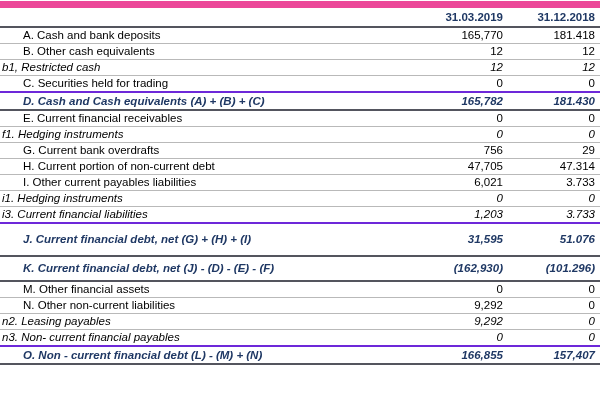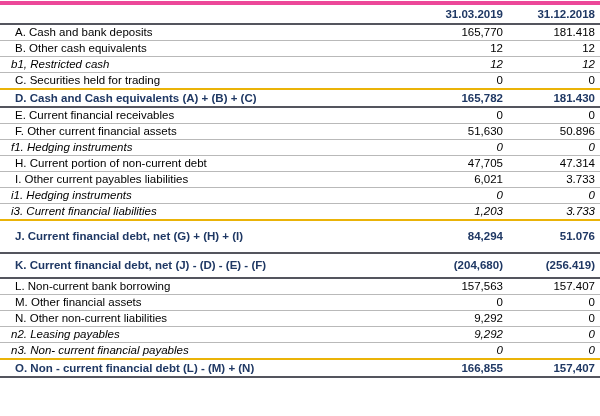--- a/index.html
+++ b/index.html
@@ -27,47 +27,47 @@
   table.fin th, table.fin td {
     font-size: 11.5px;
     line-height: 1.1;
     color: #000000;
     vertical-align: middle;
     padding: 0;
     height: 15px;
     white-space: nowrap;
     overflow: hidden;
   }
-  table.fin .label { text-align: left;  padding-left: 15px;  }
+  table.fin .label { text-align: left;  padding-left: 23px;  }
   table.fin .v     { text-align: right; padding-right: 5px; }
   table.fin .v.v2  { }
 
   
   tr.head th {
     height: 18px;
     font-weight: bold;
     color: #1f3864;
-    border-top: 4px solid #ec4899;
+    border-top: 7px solid #ec4899;
     border-bottom: 2px solid #54555e;
   }
 
   
   tr.row { border-top: 1px solid #b9b9b9; border-bottom: 1px solid #b9b9b9; }
 
   
   tr.sub td { font-style: italic; }
-  tr.sub td.label { padding-left: 11px; }
+  tr.sub td.label { padding-left: 2px; }
 
   
   tr.total td {
     font-weight: bold;
     color: #1f3864;
     height: 16px;
   }
-  tr.total { border-top: 2px solid #eab308; border-bottom: 2px solid #54555e; }
+  tr.total { border-top: 2px solid #6d28d9; border-bottom: 2px solid #54555e; font-style: italic; }
 
   
   tr.tall-j td { height: 31px; }
   tr.tall-k td { height: 23px; }
 </style>
 </head>
 <body>
 
 <div class="page">
   <table class="fin">
@@ -107,29 +107,29 @@
         <tr class="row total">
     <td class="label">D. Cash and Cash equivalents (A) + (B) + (C)</td>
     <td class="v v1">165,782</td>
     <td class="v v2">181.430</td>
   </tr>
         <tr class="row">
     <td class="label">E. Current financial receivables</td>
     <td class="v v1">0</td>
     <td class="v v2">0</td>
   </tr>
-        <tr class="row">
-    <td class="label">F. Other current financial assets</td>
-    <td class="v v1">51,630</td>
-    <td class="v v2">50.896</td>
-  </tr>
         <tr class="row sub">
     <td class="label">f1.  Hedging instruments</td>
     <td class="v v1">0</td>
     <td class="v v2">0</td>
+  </tr>
+        <tr class="row">
+    <td class="label">G. Current bank overdrafts</td>
+    <td class="v v1">756</td>
+    <td class="v v2">29</td>
   </tr>
         <tr class="row">
     <td class="label">H. Current portion of non-current debt</td>
     <td class="v v1">47,705</td>
     <td class="v v2">47.314</td>
   </tr>
         <tr class="row">
     <td class="label">I. Other current payables liabilities</td>
     <td class="v v1">6,021</td>
     <td class="v v2">3.733</td>
@@ -139,32 +139,27 @@
     <td class="v v1">0</td>
     <td class="v v2">0</td>
   </tr>
         <tr class="row sub">
     <td class="label">i3. Current financial liabilities</td>
     <td class="v v1">1,203</td>
     <td class="v v2">3.733</td>
   </tr>
         <tr class="row total tall-j">
     <td class="label">J. Current financial debt, net (G) + (H) + (I)</td>
-    <td class="v v1">84,294</td>
+    <td class="v v1">31,595</td>
     <td class="v v2">51.076</td>
   </tr>
         <tr class="row total tall-k">
     <td class="label">K. Current financial debt, net (J) - (D) - (E) - (F)</td>
-    <td class="v v1">(204,680)</td>
-    <td class="v v2">(256.419)</td>
-  </tr>
-        <tr class="row">
-    <td class="label">L. Non-current bank borrowing</td>
-    <td class="v v1">157,563</td>
-    <td class="v v2">157.407</td>
+    <td class="v v1">(162,930)</td>
+    <td class="v v2">(101.296)</td>
   </tr>
         <tr class="row">
     <td class="label">M. Other financial assets</td>
     <td class="v v1">0</td>
     <td class="v v2">0</td>
   </tr>
         <tr class="row">
     <td class="label">N. Other non-current liabilities</td>
     <td class="v v1">9,292</td>
     <td class="v v2">0</td>

